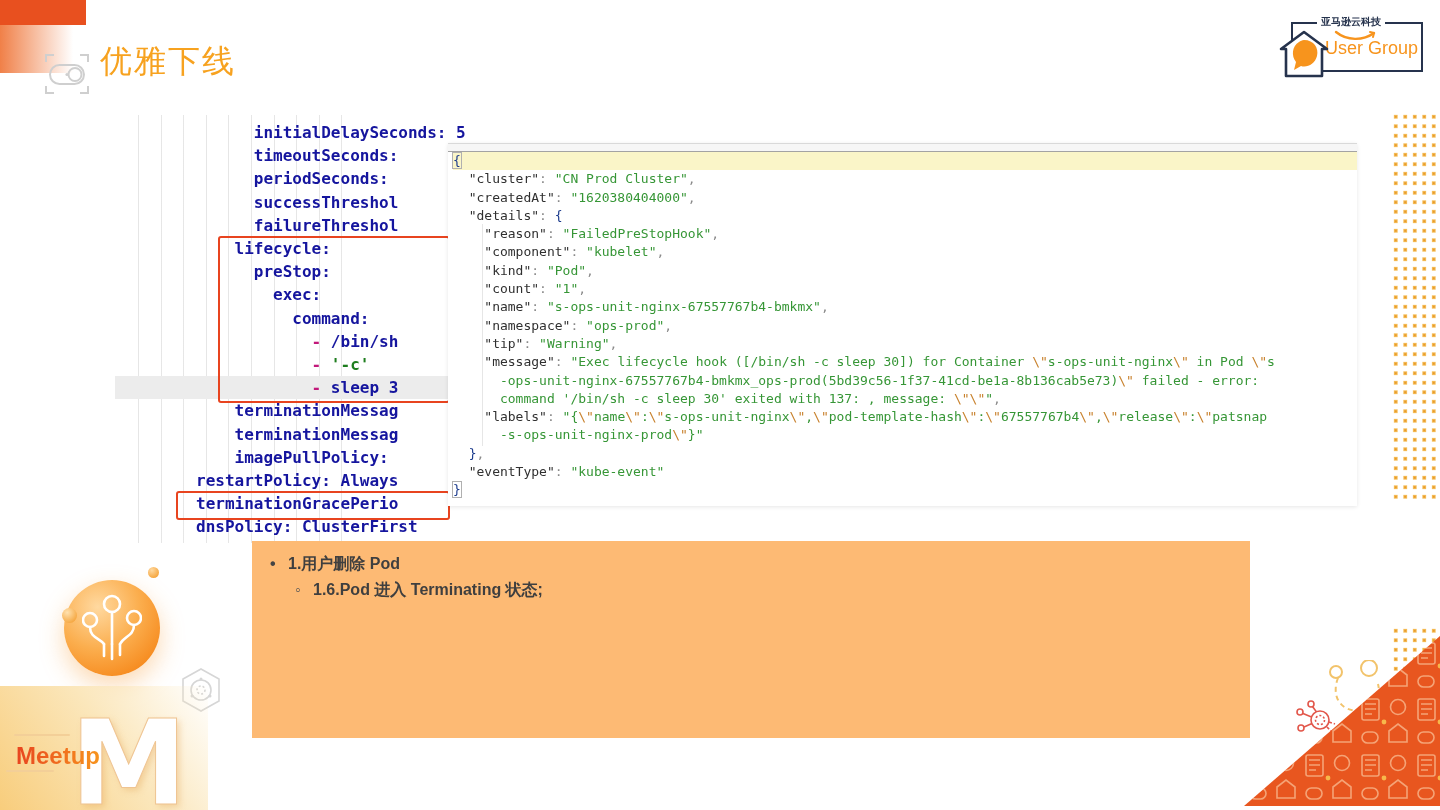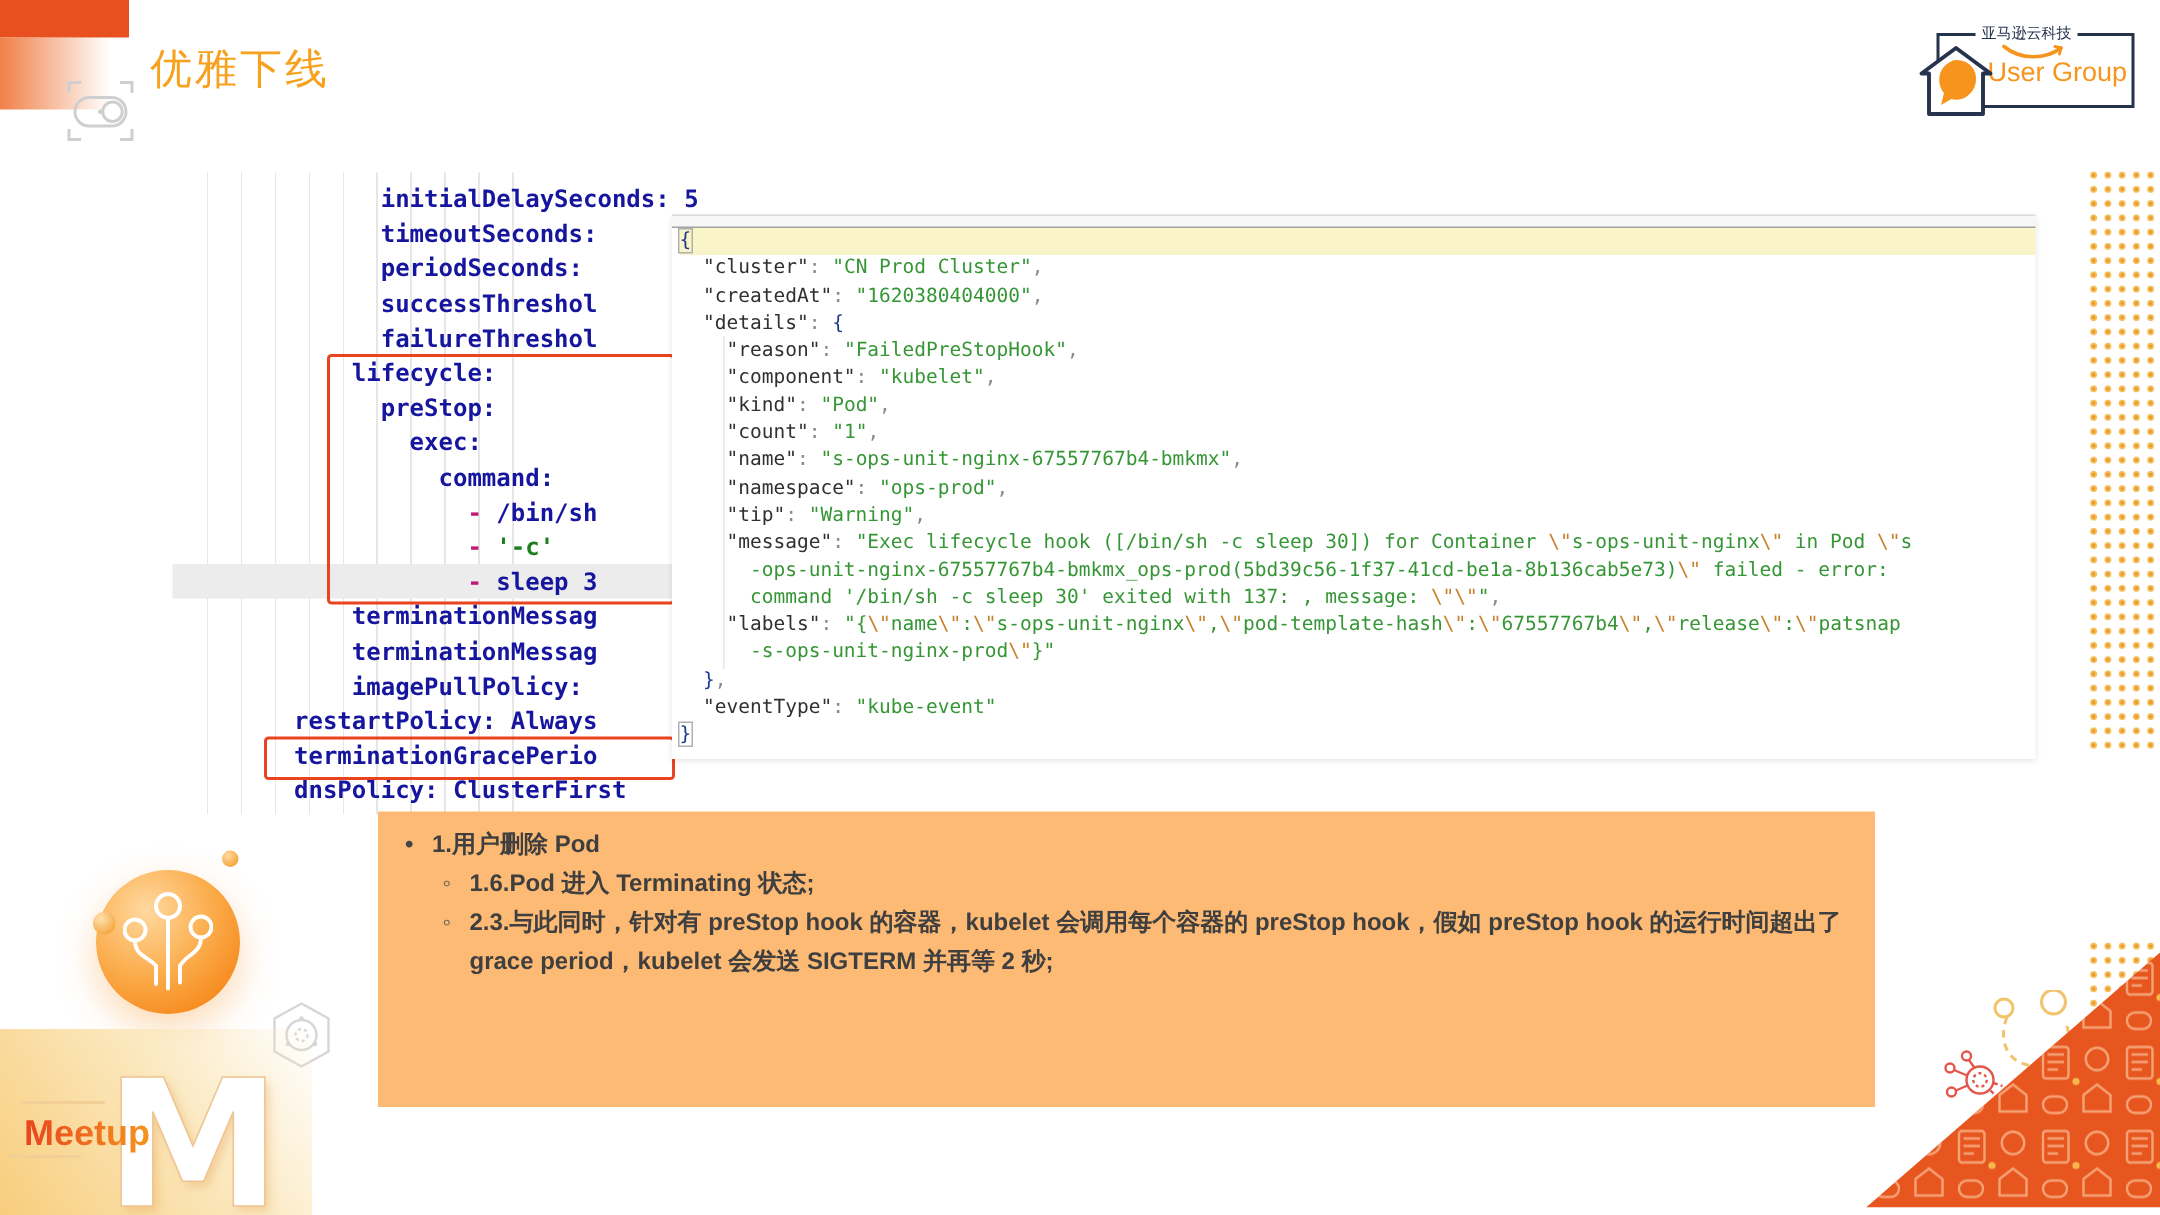--- a/index.html
+++ b/index.html
@@ -4,27 +4,27 @@
 <style>
   html,body{margin:0;padding:0;background:#888;}
   #slide{position:relative;width:1440px;height:810px;background:#fff;overflow:hidden;
          font-family:"Liberation Sans","DejaVu Sans",sans-serif;}
   
   .corner-block{position:absolute;left:0;top:0;width:86px;height:25px;background:#E8501F;}
   .corner-grad{position:absolute;left:0;top:25px;width:86px;height:48px;
     background:linear-gradient(to right,#F08048 0%,rgba(255,255,255,0) 85%);}
   .projector-icon{position:absolute;left:44px;top:52px;}
   
-  .page-title{position:absolute;left:100px;top:27px;font-family:"DejaVu Serif","Liberation Serif",serif;
-    font-size:28px;color:#F7A21F;letter-spacing:2px;}
+  .page-title{position:absolute;left:100px;top:40px;font-family:"DejaVu Serif","Liberation Serif",serif;
+    font-size:32px;color:#F7A21F;letter-spacing:2px;}
   
   .logo{position:absolute;left:1281px;top:14px;width:146px;height:58px;}
   .logo-frame{position:absolute;left:10px;top:8px;width:128px;height:46px;border:2px solid #26334D;}
   .logo-org{position:absolute;left:36px;top:1px;background:#fff;padding:0 4px;font-size:10px;
-    font-weight:normal;color:#26334D;white-space:nowrap;}
+    font-weight:bold;color:#26334D;white-space:nowrap;}
   .logo-smile{position:absolute;left:52px;top:14px;}
   .logo-group{position:absolute;left:44px;top:24px;font-size:18px;color:#F7941D;white-space:nowrap;}
   .logo-house{position:absolute;left:-4px;top:12px;}
   .indent-guides{position:absolute;left:138px;top:115px;width:215px;height:428px;
     background-image:repeating-linear-gradient(to right,#dedede 0 1px,transparent 1px 22.6px);
     opacity:.75;}
   .cur-line{position:absolute;left:115px;top:376px;width:333px;height:23px;background:#ececec;}
   #yaml-code{position:absolute;left:196px;top:121px;font-family:"DejaVu Sans Mono","Liberation Mono",monospace;
     font-size:16px;font-weight:bold;line-height:23.2px;white-space:pre;}
   #yaml-code .k{color:#15159E}
@@ -139,21 +139,20 @@
   <div class="json-panel">
     <div class="json-top-strip"></div>
     <div class="json-guide"></div>
     <div id="json-code"><div class="code-line yellow-row"><span class="bx">{</span></div><div class="code-line"><span class="p">  </span><span class="k">"cluster"</span><span class="p">: </span><span class="s">"CN Prod Cluster"</span><span class="p">,</span></div><div class="code-line"><span class="p">  </span><span class="k">"createdAt"</span><span class="p">: </span><span class="s">"1620380404000"</span><span class="p">,</span></div><div class="code-line"><span class="p">  </span><span class="k">"details"</span><span class="p">: </span><span class="b">{</span></div><div class="code-line"><span class="p">    </span><span class="k">"reason"</span><span class="p">: </span><span class="s">"FailedPreStopHook"</span><span class="p">,</span></div><div class="code-line"><span class="p">    </span><span class="k">"component"</span><span class="p">: </span><span class="s">"kubelet"</span><span class="p">,</span></div><div class="code-line"><span class="p">    </span><span class="k">"kind"</span><span class="p">: </span><span class="s">"Pod"</span><span class="p">,</span></div><div class="code-line"><span class="p">    </span><span class="k">"count"</span><span class="p">: </span><span class="s">"1"</span><span class="p">,</span></div><div class="code-line"><span class="p">    </span><span class="k">"name"</span><span class="p">: </span><span class="s">"s-ops-unit-nginx-67557767b4-bmkmx"</span><span class="p">,</span></div><div class="code-line"><span class="p">    </span><span class="k">"namespace"</span><span class="p">: </span><span class="s">"ops-prod"</span><span class="p">,</span></div><div class="code-line"><span class="p">    </span><span class="k">"tip"</span><span class="p">: </span><span class="s">"Warning"</span><span class="p">,</span></div><div class="code-line"><span class="p">    </span><span class="k">"message"</span><span class="p">: </span><span class="s">"Exec lifecycle hook ([/bin/sh -c sleep 30]) for Container </span><span class="e">\"</span><span class="s">s-ops-unit-nginx</span><span class="e">\"</span><span class="s"> in Pod </span><span class="e">\"</span><span class="s">s</span></div><div class="code-line"><span class="p">      </span><span class="s">-ops-unit-nginx-67557767b4-bmkmx_ops-prod(5bd39c56-1f37-41cd-be1a-8b136cab5e73)</span><span class="e">\"</span><span class="s"> failed - error:</span></div><div class="code-line"><span class="p">      </span><span class="s">command '/bin/sh -c sleep 30' exited with 137: , message: </span><span class="e">\"\"</span><span class="s">"</span><span class="p">,</span></div><div class="code-line"><span class="p">    </span><span class="k">"labels"</span><span class="p">: </span><span class="s">"{</span><span class="e">\"</span><span class="s">name</span><span class="e">\"</span><span class="s">:</span><span class="e">\"</span><span class="s">s-ops-unit-nginx</span><span class="e">\"</span><span class="s">,</span><span class="e">\"</span><span class="s">pod-template-hash</span><span class="e">\"</span><span class="s">:</span><span class="e">\"</span><span class="s">67557767b4</span><span class="e">\"</span><span class="s">,</span><span class="e">\"</span><span class="s">release</span><span class="e">\"</span><span class="s">:</span><span class="e">\"</span><span class="s">patsnap</span></div><div class="code-line"><span class="p">      </span><span class="s">-s-ops-unit-nginx-prod</span><span class="e">\"</span><span class="s">}"</span></div><div class="code-line"><span class="p">  </span><span class="b">}</span><span class="p">,</span></div><div class="code-line"><span class="p">  </span><span class="k">"eventType"</span><span class="p">: </span><span class="s">"kube-event"</span></div><div class="code-line"><span class="bx">}</span></div></div>
   </div>
 
   <div class="notes-panel">
     <div id="notes">
         <div class="note l1">1.用户删除 Pod</div>
         <div class="note l2">1.6.Pod 进入 Terminating 状态;</div>
-        <div class="note l2">2.3.与此同时，针对有 preStop hook 的容器，kubelet 会调用每个容器的 preStop hook，假如 preStop hook 的运行时间超出了 grace period，kubelet 会发送 SIGTERM 并再等 2 秒;</div>
       </div>
   </div>
 
   <div class="dots dots-top"></div>
   <div class="dots dots-bottom"></div>
 
   <div class="arrow-icon">
     <svg width="66" height="66" viewBox="0 0 66 66" fill="none" stroke="#F2C36B" stroke-width="2">
       <circle cx="14" cy="12" r="6"></circle>
       <circle cx="47" cy="8" r="8"></circle>

